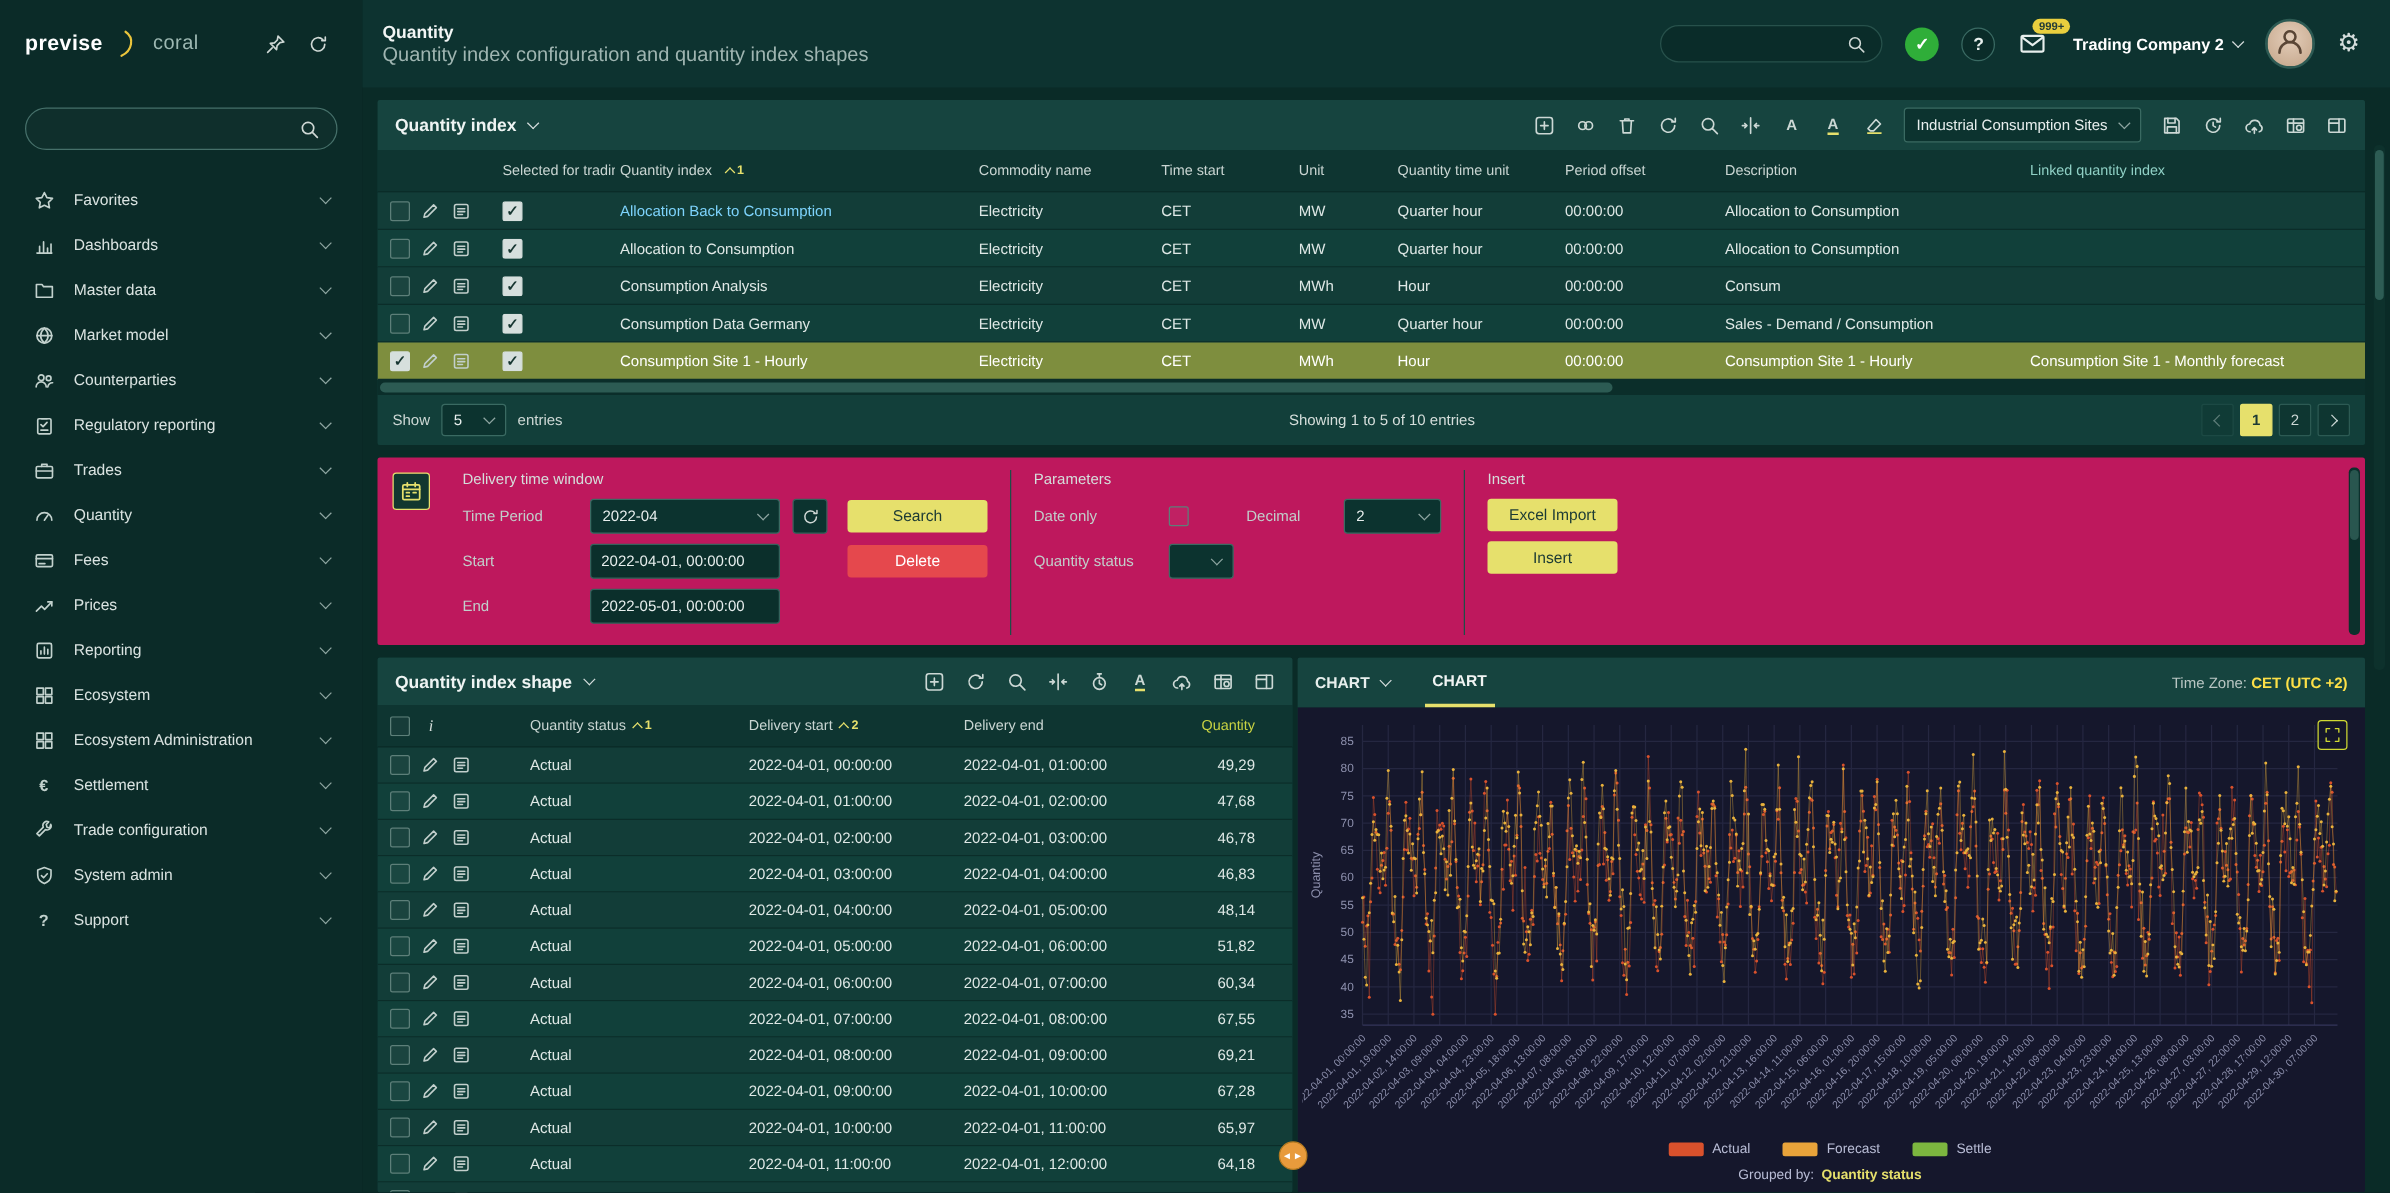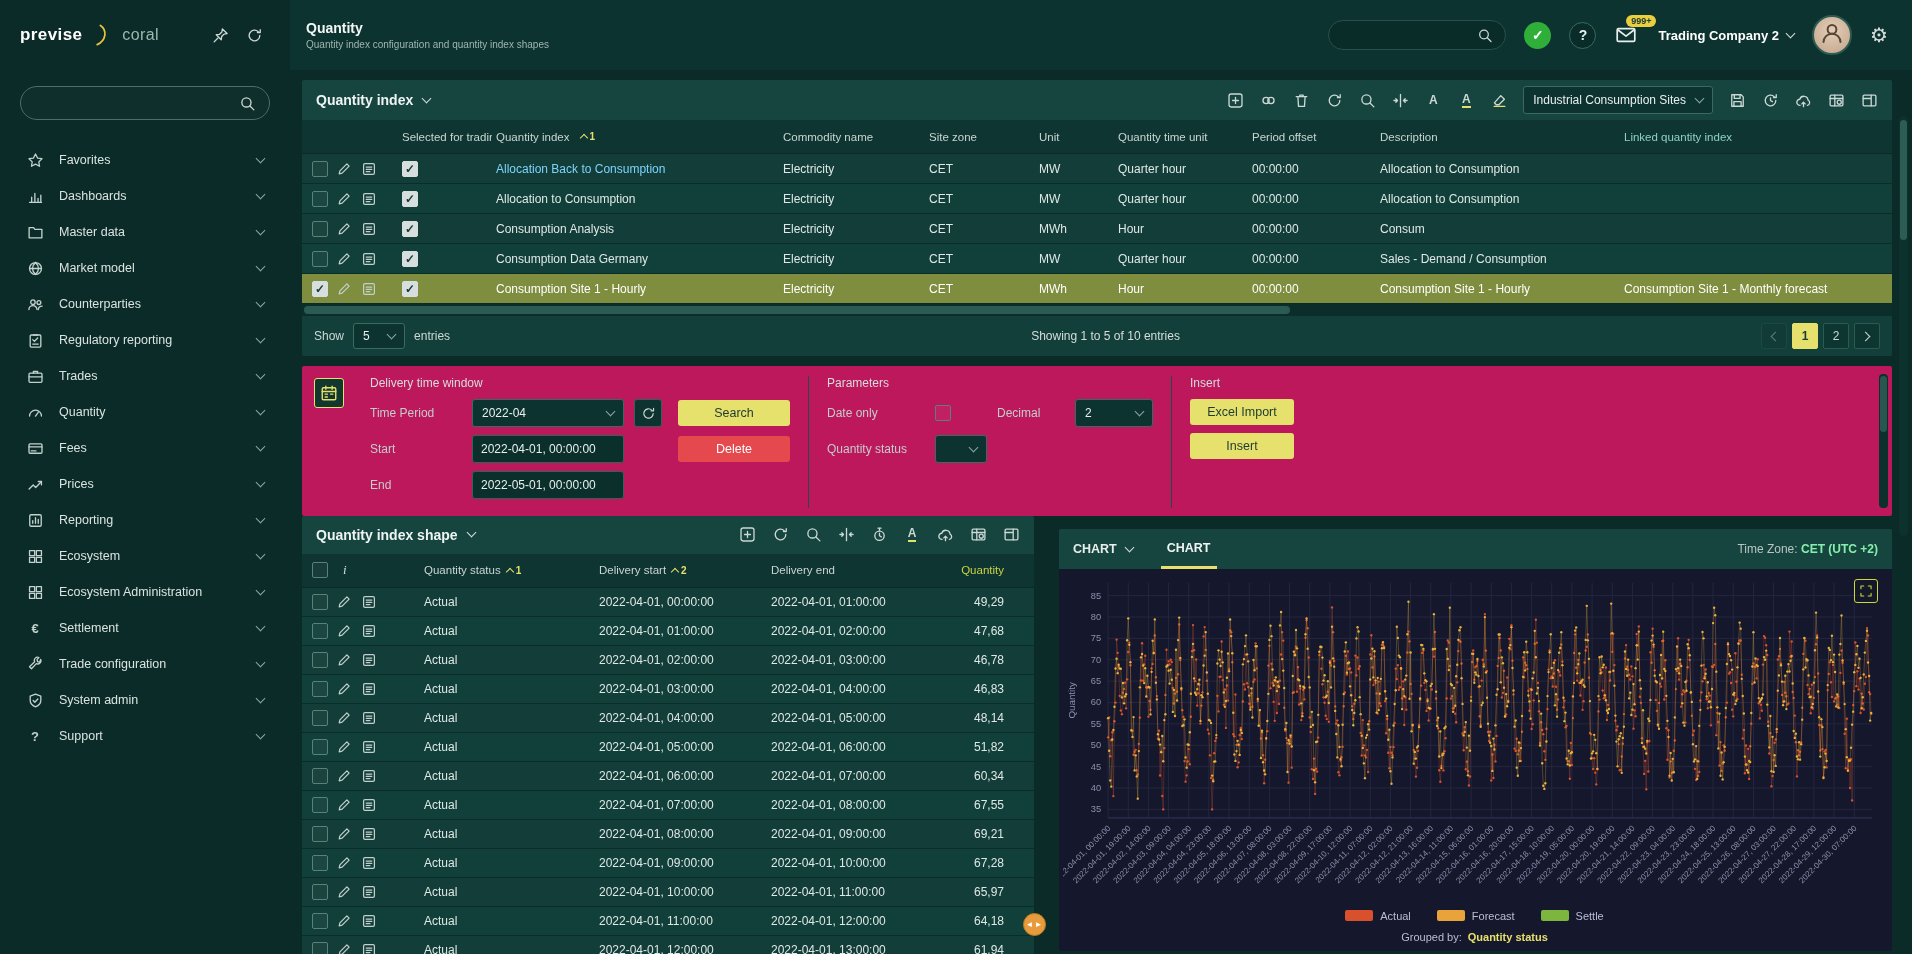--- a/index.html
+++ b/index.html
@@ -28,21 +28,21 @@
   .mi-lb{flex:1;white-space:nowrap;overflow:hidden;text-overflow:ellipsis;}
   .chev{display:inline-block;width:7px;height:7px;border-right:1.6px solid #8fa6a2;border-bottom:1.6px solid #8fa6a2;
     transform:rotate(45deg);margin-top:-4px;flex:0 0 7px;}
   .chev.lt{border-color:#d6dedd;}
 
   
   .main{flex:1;display:flex;flex-direction:column;min-width:0;background:#0a2b27;}
   .topbar{height:70px;flex:0 0 70px;background:#0d3330;display:flex;align-items:center;padding:0 24px 0 16px;}
   .titleblock{display:flex;flex-direction:column;gap:3px;}
   .pg-title{font-size:14px;font-weight:bold;color:#f2f6f5;}
-  .pg-sub{font-size:10px;color:#9fb5b1;}
+  .pg-sub{font-size:16px;color:#9fb5b1;}
   .top-right{margin-left:auto;display:flex;align-items:center;gap:18px;}
   .top-search{width:178px;height:30px;border-radius:15px;background:#0a2c29;border:1px solid #27514b;
     display:flex;align-items:center;padding:0 12px;color:#cfd8d5;}
   .top-search input{flex:1;background:transparent;border:none;outline:none;color:#e7efed;font-size:12px;min-width:0;
     font-family:"Liberation Sans",sans-serif;}
   .top-search .sic{width:16px;height:16px;}
   .circ{width:27px;height:27px;border-radius:50%;display:flex;align-items:center;justify-content:center;
     font-size:14px;cursor:pointer;}
   .circ.ok{background:#2fae39;color:#fff;font-weight:bold;}
   .circ.help{background:#0a2c29;border:1px solid #3a6a63;color:#e7efed;font-weight:bold;}
@@ -140,39 +140,39 @@
   .iconbtn svg{width:15px;height:15px;}
   .btn{height:26px;padding:0 16px;border-radius:3px;font-size:12.5px;display:flex;align-items:center;justify-content:center;
     cursor:pointer;border:none;white-space:nowrap;font-family:"Liberation Sans",sans-serif;}
   .btn.yellow{background:#e6e06c;color:#1c3a34;}
   .btn.red{background:#e5484d;color:#fff;}
   .btn.wide{width:104px;}
   .fscroll{position:absolute;right:4px;top:8px;bottom:8px;width:9px;background:#0c302c;border-radius:4px;}
   .fscroll .thumb{position:absolute;top:2px;left:1px;width:7px;height:56px;background:#29564f;border-radius:4px;cursor:pointer;}
 
   
-  .bottom{flex:1;display:flex;gap:25px;min-height:0;position:relative;align-items:center;}
+  .bottom{flex:1;display:flex;gap:4px;min-height:0;position:relative;}
   .shape-panel{flex:0 0 732px;width:732px;}
   .sp-head{height:38px;flex:0 0 38px;}
   .s-tools{flex:0 0 118px;gap:7px;padding-left:10px;display:flex;align-items:center;}
   .s-status{flex:0 0 175px;}
   .s-start{flex:0 0 172px;}
   .s-end{flex:0 0 168px;}
   .s-qty{flex:1;justify-content:flex-end;padding-right:30px;}
   .th-qty{color:#c8d243;}
   .ihead{font-style:italic;font-family:"Liberation Serif",serif;font-size:13px;color:#d5dedb;margin-left:8px;}
   .srow{height:29px;flex:0 0 29px;}
 
   .chart-panel{flex:1;min-width:0;background:#0e3531;}
   .ch-head{height:40px;flex:0 0 40px;display:flex;align-items:center;background:#16443f;padding:0 14px;}
   .ch-sel{display:flex;align-items:center;gap:9px;font-size:12.5px;font-weight:bold;color:#e7efed;cursor:pointer;}
   .ch-tab{margin-left:28px;height:40px;display:flex;align-items:center;padding:0 6px;border-bottom:3px solid #e6e06c;
     color:#f0f4f3;font-size:12.5px;font-weight:bold;cursor:pointer;}
   .ch-tz{margin-left:auto;font-size:12px;color:#b9c6c3;}
-  .ch-tz b{color:#86efac;}
+  .ch-tz b{color:#fde047;}
   .ch-body{flex:1;background:#15172c;position:relative;display:flex;flex-direction:column;padding:4px 6px 4px 4px;min-height:0;}
   .ch-body svg.plot{flex:1;width:100%;min-height:0;}
   .fsbtn{position:absolute;top:10px;right:14px;width:24px;height:24px;border:1.5px solid #cfd832;border-radius:3px;
     color:#cfd832;display:flex;align-items:center;justify-content:center;cursor:pointer;background:rgba(20,22,40,.5);z-index:3;}
   .fsbtn svg{width:14px;height:14px;}
   .legend{height:22px;flex:0 0 22px;display:flex;align-items:center;justify-content:center;gap:26px;}
   .lg{display:flex;align-items:center;gap:7px;cursor:pointer;}
   .sw{width:28px;height:11px;border-radius:2px;display:inline-block;}
   .lgt{font-size:11px;color:#b9bdd6;}
   .grouped{height:20px;flex:0 0 20px;display:flex;align-items:center;justify-content:center;gap:6px;font-size:11px;}
@@ -597,21 +597,21 @@
           <div class="col c-tools"></div>
           <div class="col c-trading">Selected for trading</div>
           <div class="col c-name">
             <span>Quantity index</span>
             <span class="sortwrap">
                 <span class="sortchev"></span>
                 <span class="sortnum">1</span>
               </span>
           </div>
           <div class="col c-comm">Commodity name</div>
-          <div class="col c-tz">Site zone</div>
+          <div class="col c-tz">Time start</div>
           <div class="col c-unit">Unit</div>
           <div class="col c-qtu">Quantity time unit</div>
           <div class="col c-off">Period offset</div>
           <div class="col c-desc">Description</div>
           <div class="col c-linked th-linked">Linked quantity index</div>
         </div>
 
         <div>
 
             <div class="trow">

